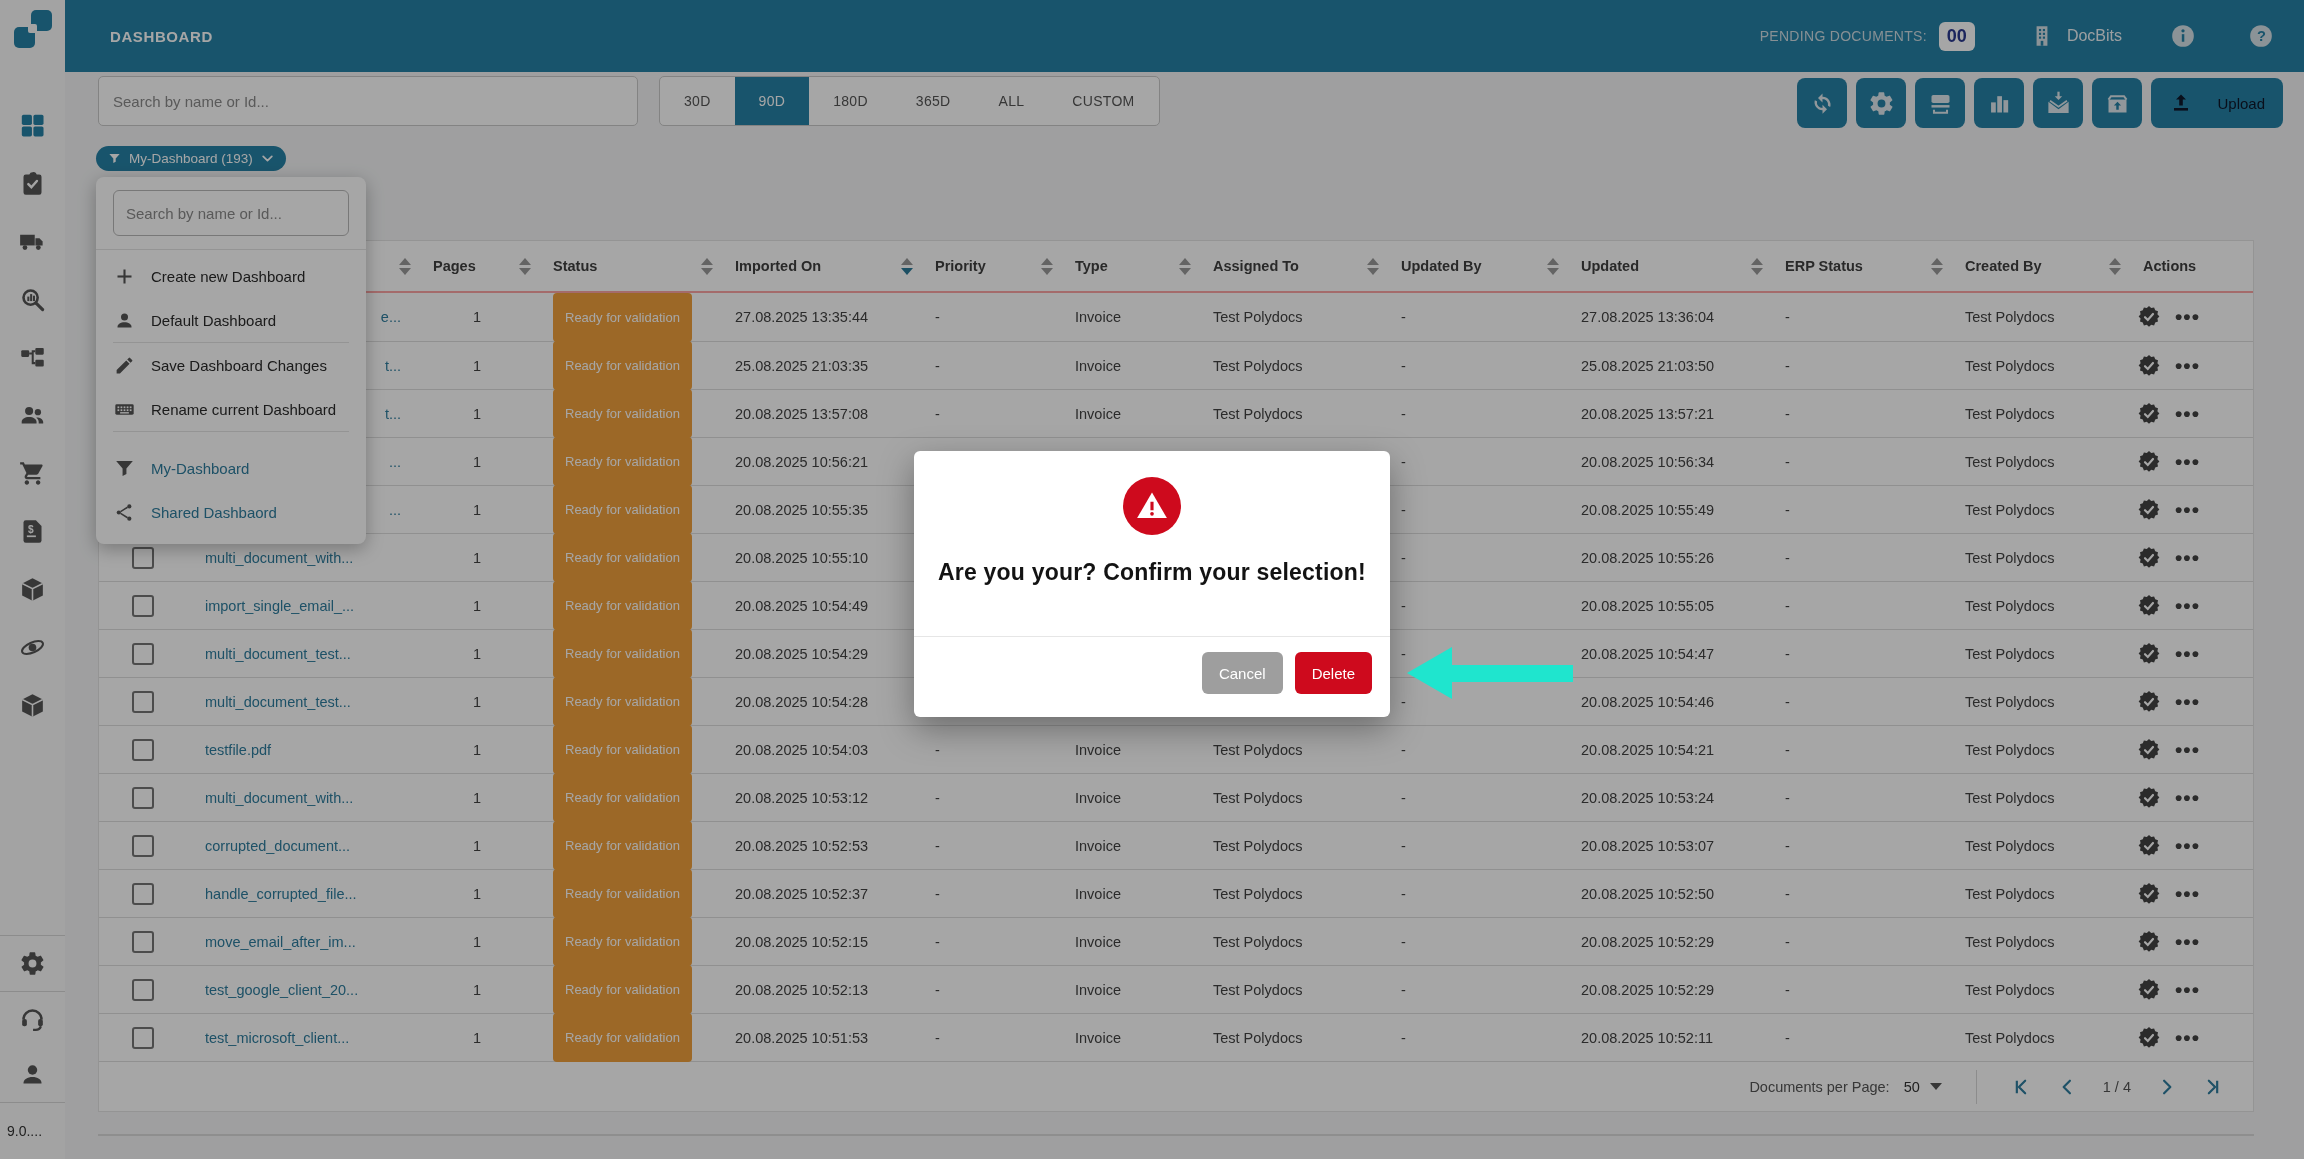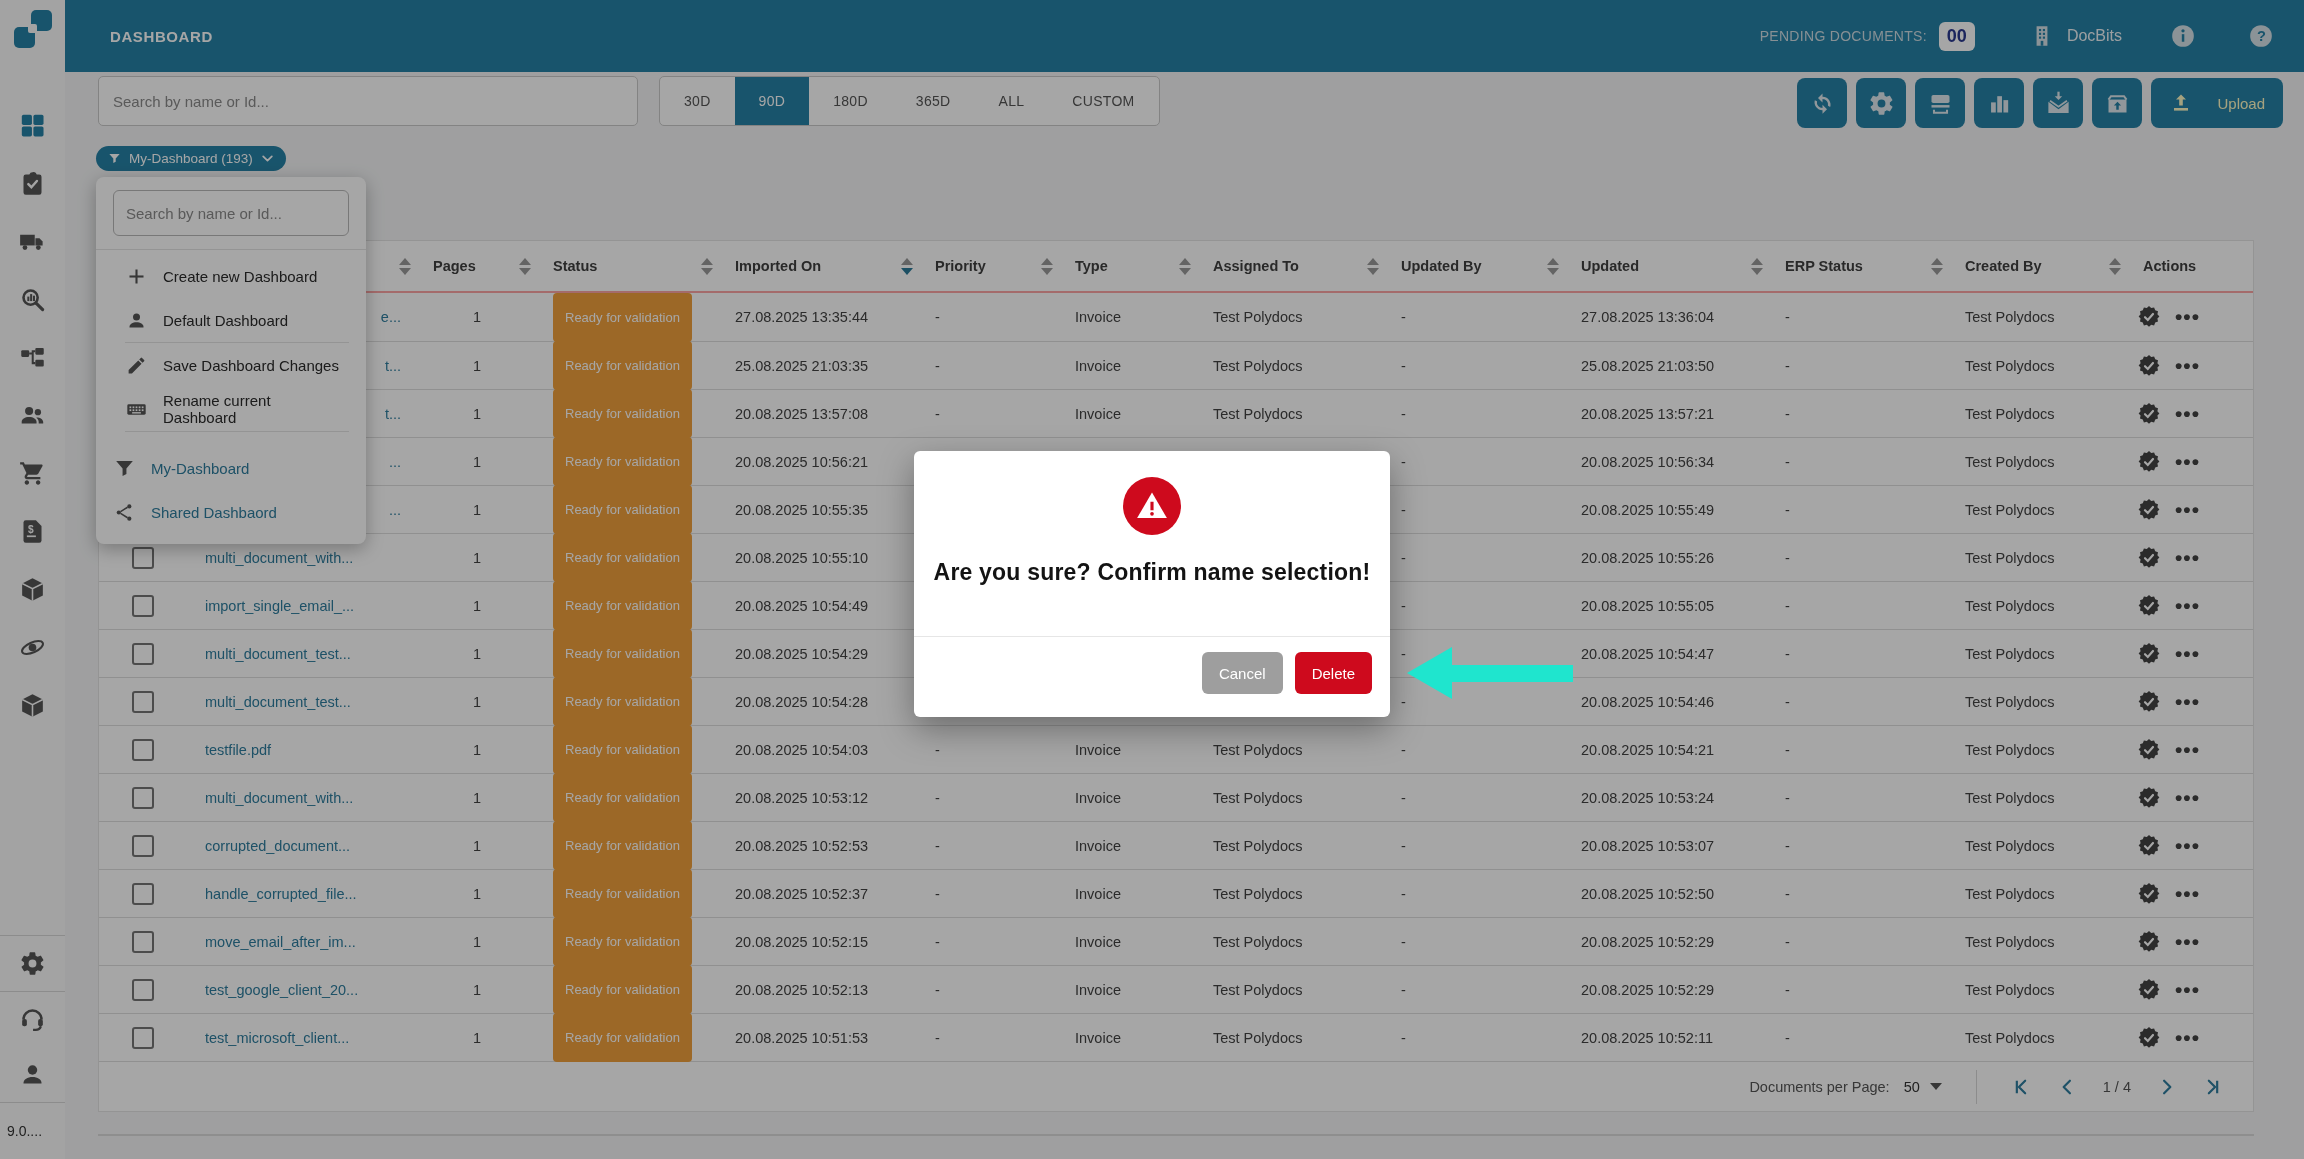--- a/index.html
+++ b/index.html
@@ -44,21 +44,21 @@
   .searchbar input::placeholder { color:#8a8a8a; }
   .searchbar .tune { color:#555; display:flex; }
   .filters { position:absolute; left:659px; top:76px; height:50px; display:flex; background:#fff;
     border:1px solid #c9c9c9; border-radius:5px; overflow:hidden; z-index:1; }
   .filter { padding:0 24px; display:flex; align-items:center; font-size:14px; color:#555; cursor:pointer; letter-spacing:.3px; }
   .filter.active { background:#2682a6; color:#fff; }
   .actions { position:absolute; right:21px; top:78px; display:flex; gap:9px; z-index:1; }
   .act-btn { width:50px; height:50px; border-radius:8px; background:#2682a6; color:#dfe9ee;
     display:flex; align-items:center; justify-content:center; cursor:pointer; }
   .act-btn svg { width:27px; height:27px; }
-  .upload-btn { height:50px; border-radius:8px; background:#2682a6; color:#fef9c3; display:flex; align-items:center;
+  .upload-btn { height:50px; border-radius:8px; background:#2682a6; color:#0f172a; display:flex; align-items:center;
     gap:24px; padding:0 18px; font-size:15px; cursor:pointer; }
   .upload-btn svg { width:24px; height:24px; }
 
   
   .pill { position:absolute; left:96px; top:146px; height:25px; border-radius:13px; background:#2682a6; color:#fff;
     display:inline-flex; align-items:center; gap:8px; padding:11px 12px; font-size:13.5px; z-index:4; cursor:pointer; }
   .pill svg { width:13px; height:13px; }
 
   
   .card { position:absolute; left:98px; top:240px; width:2156px; background:#fff; border:1px solid #e3e3e3; z-index:1; }
@@ -104,21 +104,21 @@
   .dd-search input { width:100%; border:none; outline:none; font-size:15px; color:#444; background:transparent;
     font-family:"Liberation Sans","DejaVu Sans",sans-serif; }
   .dd-search input::placeholder { color:#8a8a8a; }
   .dd-hr-full { border-top:1px solid #e3e3e3; margin-top:13px; }
   .dd-hr { border-top:1px solid #e3e3e3; margin:0 17px; }
   .dd-gap { height:14px; }
   .dd-item { height:44px; display:flex; align-items:center; gap:16px; padding:0 18px; font-size:15px; color:#2b2b2b; cursor:pointer; }
   .dd-item svg { width:21px; height:21px; color:#555; flex:none; }
   .dd-item.link { color:#2e7d9e; }
   .dd-item.link svg { color:#555; }
-  .dd-list { padding-top:4px;margin-left:12px; }
+  .dd-list { padding-top:4px; }
 
   
   .overlay { position:absolute; inset:0; background:rgba(0,0,0,.35); z-index:10; }
   .modal { position:absolute; left:914px; top:451px; width:476px; height:266px; background:#fff; border-radius:6px;
     box-shadow:0 12px 34px rgba(0,0,0,.35); z-index:20; }
   .modal-icon { width:58px; height:58px; border-radius:50%; background:#ce0a1d; margin:26px auto 0;
     display:flex; align-items:center; justify-content:center; }
   .modal-icon svg { width:34px; height:34px; }
   .modal-msg { text-align:center; font-size:23px; font-weight:700; color:#131313; margin-top:24px; letter-spacing:.2px; }
   .modal-hr { position:absolute; left:0; right:0; top:185px; border-top:1px solid #e6e6e6; }
@@ -968,21 +968,21 @@
   <div class="overlay"></div>
 
   <div class="modal">
     <div class="modal-icon" id="modal-warning">
         <svg viewBox="0 0 24 24" fill="currentColor" xmlns="http://www.w3.org/2000/svg">
           <path d="M12 2.5L1.5 20.5h21L12 2.5z" fill="#fff"></path>
           <rect x="10.9" y="9" width="2.2" height="6" fill="#ce0a1d"></rect>
           <circle cx="12" cy="17.5" r="1.3" fill="#ce0a1d"></circle>
         </svg>
       </div>
-    <div class="modal-msg">Are you sure? Confirm name selection!</div>
+    <div class="modal-msg">Are you your? Confirm your selection!</div>
     <div class="modal-hr"></div>
     <div class="modal-footer">
       <button class="mbtn cancel">Cancel</button>
       <button class="mbtn delete">Delete</button>
     </div>
   </div>
 
   <div class="arrow">
     <div class="head"></div>
     <div class="shaft"></div>

